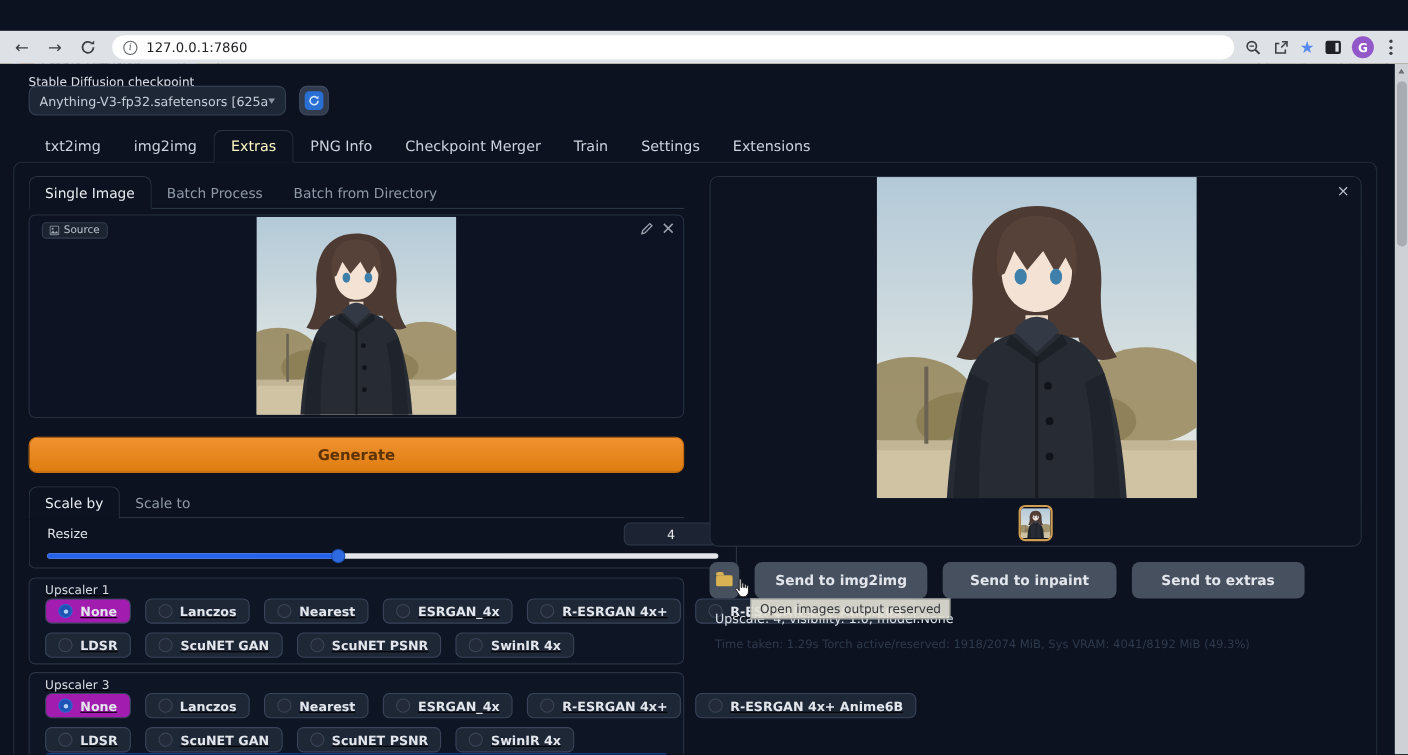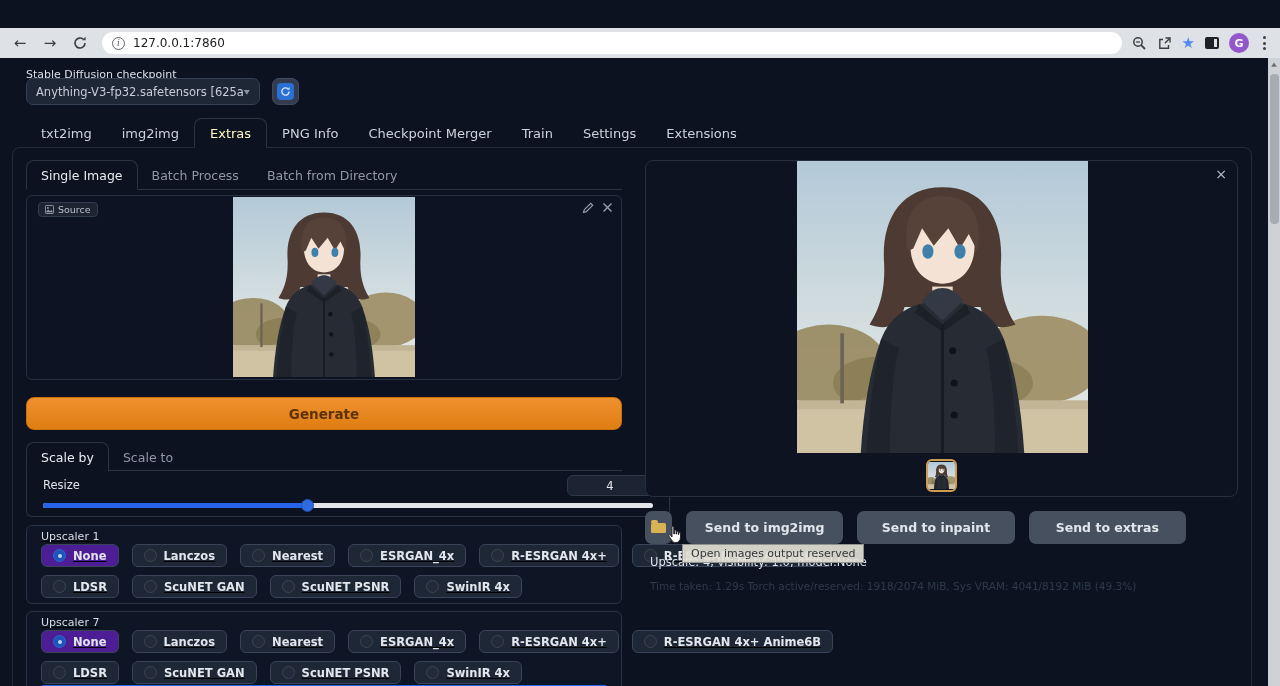--- a/index.html
+++ b/index.html
@@ -73,21 +73,21 @@
   .slider .handle { position:absolute; top:1px; left:43.5%; width:13px; height:13px; margin-left:-7px; background:#2f6bdf; border:1px solid #1f4fb0; border-radius:50%; }
 
   .upblock { position:absolute; left:26px; width:596px; border:1px solid #2a3444; border-radius:6px; background:#0e1524; padding:4px 14px 0;text-decoration:underline; }
   .up1 { top:467px; height:79px; }
   .up2 { top:553px; height:90px; }
   .uplabel { font-size:11px; color:#d7dce3; height:12px; }
   .chiprow { display:flex; gap:13px; height:23px; }
   .row1 { margin-top:2px; }
   .row2 { margin-top:8px; }
   .chip { display:flex; align-items:center; gap:7px; padding:0 11px; background:#1e2736; border:1px solid #39445a; border-radius:6px; font-size:11.5px; font-weight:bold; color:#e3e7ed; white-space:nowrap; }
-  .chip.selected { background:#4c1d95; }
+  .chip.selected { background:#a21caf; }
   .radio { width:13px; height:13px; border-radius:50%; background:#232b3a; border:1px solid #3a4456; flex:0 0 auto; position:relative; }
   .radio.on { background:#1e54b5; border-color:#2e66cf; }
   .radio.on::after { content:""; position:absolute; left:3.5px; top:3.5px; width:4px; height:4px; border-radius:50%; background:#b9d2f7; }
   .sliver { margin-top:1px; height:5px; background:#2563eb; border-radius:3px; }
 
   
   .gallery { position:absolute; left:645px; top:102px; width:593px; height:337px; border:1px solid #26303f; border-radius:8px; background:#0d1320; }
   .g-close { position:absolute; right:10px; top:6px; font-size:14px; color:#b9c0ca; line-height:1; }
   .g-art { position:absolute; left:151px; top:0; width:291px; height:292px; }
   .g-strip { position:absolute; left:0; top:292px; width:100%; height:44px; display:flex; align-items:center; justify-content:center; }
@@ -328,21 +328,21 @@
             <span>ScuNET PSNR</span>
           </span>
         <span class="chip">
             <i class="radio"></i>
             <span>SwinIR 4x</span>
           </span>
       </div>
     </div>
 
     <div class="upblock up2">
-      <div class="uplabel">Upscaler 7</div>
+      <div class="uplabel">Upscaler 3</div>
       <div class="chiprow row1">
         <span class="chip selected">
             <i class="radio on"></i>
             <span>None</span>
           </span>
         <span class="chip">
             <i class="radio"></i>
             <span>Lanczos</span>
           </span>
         <span class="chip">

